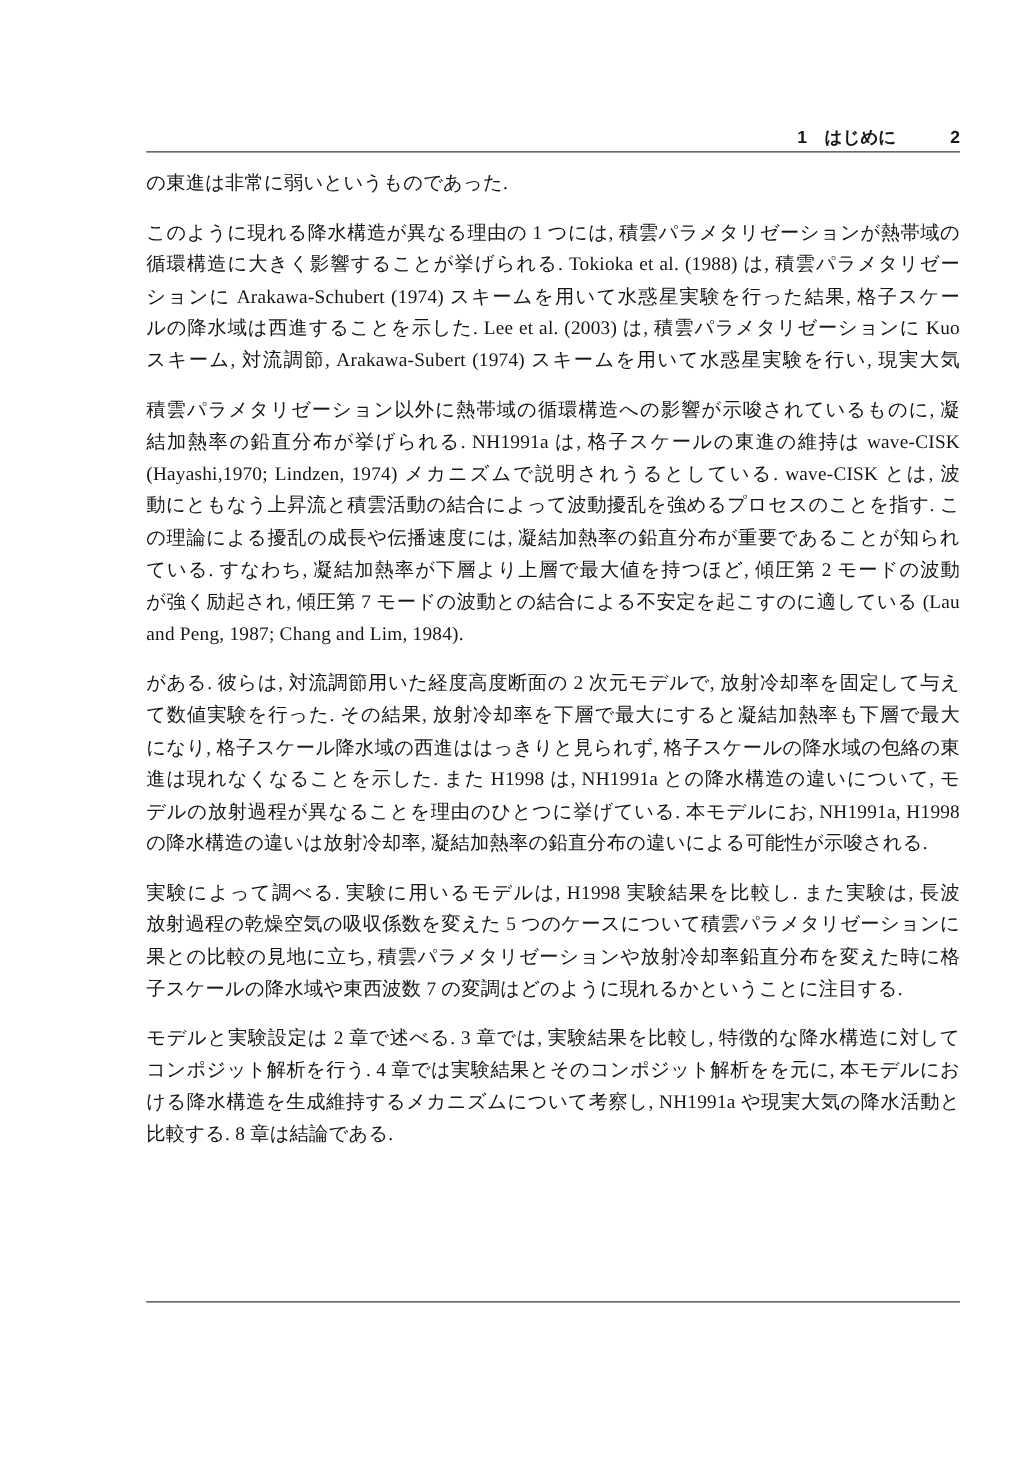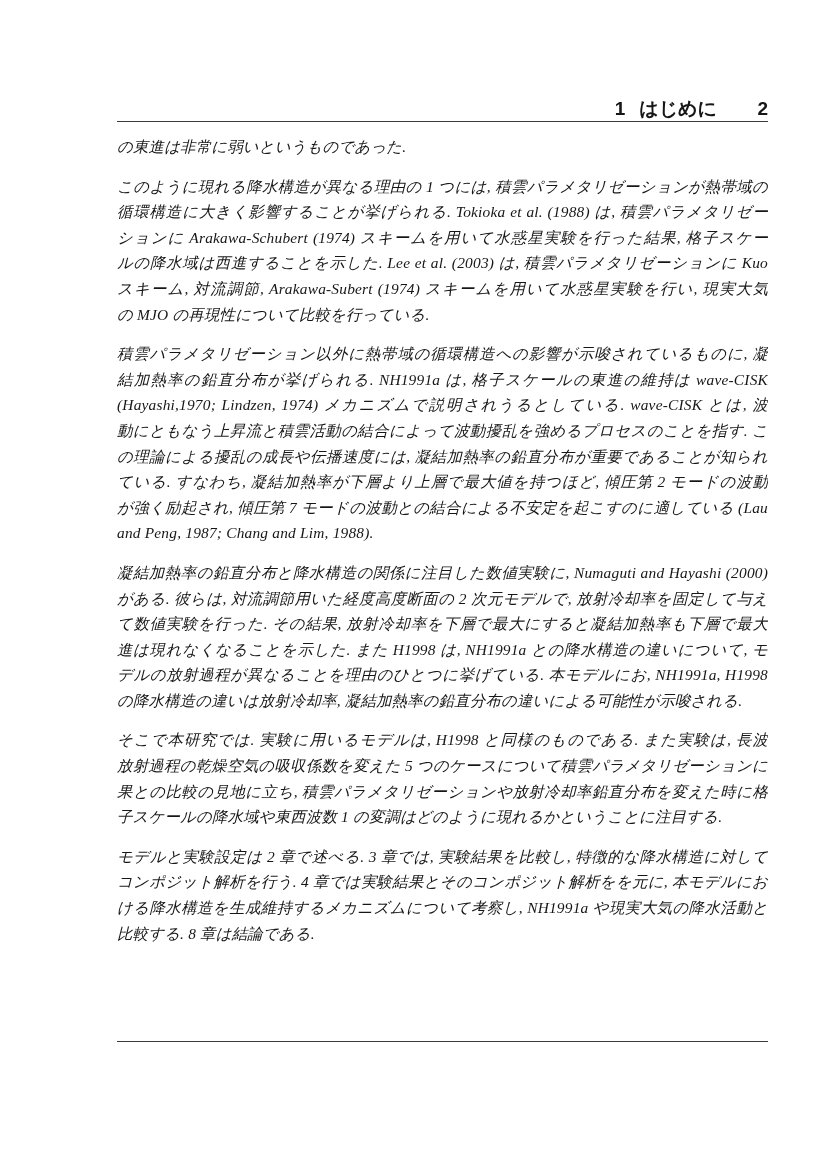--- a/index.html
+++ b/index.html
@@ -18,21 +18,21 @@
   }
   
   .header-text {
     position: absolute;
     top: 99px;
     left: 117px;
     width: 651px;
     height: 20px;
     font-family: "Liberation Sans", "DejaVu Sans", sans-serif;
     font-weight: bold;
-    font-size: 19px;
+    font-size: 14px;
     line-height: 20px;
     white-space: nowrap;
     text-decoration: underline;
   }
   .header-section {
     position: absolute;
     right: 51px; 
     top: 0;
   }
   .header-secnum { margin-right: 14px; }
@@ -60,21 +60,20 @@
     line-height: 25.6px;
     letter-spacing: 0.2px;
   }
   .paragraph { margin: 0 0 14px 0; }
   .paragraph:last-child { margin-bottom: 17px; }
   .line {
     text-align: justify;
     text-align-last: justify;
     overflow: hidden;
     white-space: normal;
-    font-style: italic;
   }
   .line.last {
     text-align: left;
     text-align-last: left;
   }
 </style>
 </head>
 <body>
 
 <div class="page">
@@ -92,48 +91,47 @@
     <div class="paragraph">
       <div class="line last">の東進は非常に弱いというものであった.</div>
     </div>
 
     <div class="paragraph">
       <div class="line">このように現れる降水構造が異なる理由の 1 つには, 積雲パラメタリゼーションが熱帯域の</div>
       <div class="line">循環構造に大きく影響することが挙げられる. Tokioka et al. (1988) は, 積雲パラメタリゼー</div>
       <div class="line">ションに Arakawa-Schubert (1974) スキームを用いて水惑星実験を行った結果, 格子スケー</div>
       <div class="line">ルの降水域は西進することを示した. Lee et al. (2003) は, 積雲パラメタリゼーションに Kuo</div>
       <div class="line">スキーム, 対流調節, Arakawa-Subert (1974) スキームを用いて水惑星実験を行い, 現実大気</div>
-      <div class="line last">の MJO の再現性について比較を行っている.</div>
     </div>
 
     <div class="paragraph">
       <div class="line">積雲パラメタリゼーション以外に熱帯域の循環構造への影響が示唆されているものに, 凝</div>
       <div class="line">結加熱率の鉛直分布が挙げられる. NH1991a は, 格子スケールの東進の維持は wave-CISK</div>
       <div class="line">(Hayashi,1970; Lindzen, 1974) メカニズムで説明されうるとしている. wave-CISK とは, 波</div>
       <div class="line">動にともなう上昇流と積雲活動の結合によって波動擾乱を強めるプロセスのことを指す. こ</div>
       <div class="line">の理論による擾乱の成長や伝播速度には, 凝結加熱率の鉛直分布が重要であることが知られ</div>
       <div class="line">ている. すなわち, 凝結加熱率が下層より上層で最大値を持つほど, 傾圧第 2 モードの波動</div>
       <div class="line">が強く励起され, 傾圧第 7 モードの波動との結合による不安定を起こすのに適している (Lau</div>
-      <div class="line last">and Peng, 1987; Chang and Lim, 1988).</div>
+      <div class="line last">and Peng, 1987; Chang and Lim, 1984).</div>
     </div>
 
     <div class="paragraph">
-      <div class="line">凝結加熱率の鉛直分布と降水構造の関係に注目した数値実験に, Numaguti and Hayashi (2000)</div>
       <div class="line">がある. 彼らは, 対流調節用いた経度高度断面の 2 次元モデルで, 放射冷却率を固定して与え</div>
       <div class="line">て数値実験を行った. その結果, 放射冷却率を下層で最大にすると凝結加熱率も下層で最大</div>
+      <div class="line">になり, 格子スケール降水域の西進ははっきりと見られず, 格子スケールの降水域の包絡の東</div>
       <div class="line">進は現れなくなることを示した. また H1998 は, NH1991a との降水構造の違いについて, モ</div>
       <div class="line">デルの放射過程が異なることを理由のひとつに挙げている. 本モデルにお, NH1991a, H1998</div>
       <div class="line last">の降水構造の違いは放射冷却率, 凝結加熱率の鉛直分布の違いによる可能性が示唆される.</div>
     </div>
 
     <div class="paragraph">
-      <div class="line">そこで本研究では. 実験に用いるモデルは, H1998 と同様のものである. また実験は, 長波</div>
+      <div class="line">実験によって調べる. 実験に用いるモデルは, H1998 実験結果を比較し. また実験は, 長波</div>
       <div class="line">放射過程の乾燥空気の吸収係数を変えた 5 つのケースについて積雲パラメタリゼーションに</div>
       <div class="line">果との比較の見地に立ち, 積雲パラメタリゼーションや放射冷却率鉛直分布を変えた時に格</div>
-      <div class="line last">子スケールの降水域や東西波数 1 の変調はどのように現れるかということに注目する.</div>
+      <div class="line last">子スケールの降水域や東西波数 7 の変調はどのように現れるかということに注目する.</div>
     </div>
 
     <div class="paragraph">
       <div class="line">モデルと実験設定は 2 章で述べる. 3 章では, 実験結果を比較し, 特徴的な降水構造に対して</div>
       <div class="line">コンポジット解析を行う. 4 章では実験結果とそのコンポジット解析をを元に, 本モデルにお</div>
       <div class="line">ける降水構造を生成維持するメカニズムについて考察し, NH1991a や現実大気の降水活動と</div>
       <div class="line last">比較する. 8 章は結論である.</div>
     </div>
 
   </div>

